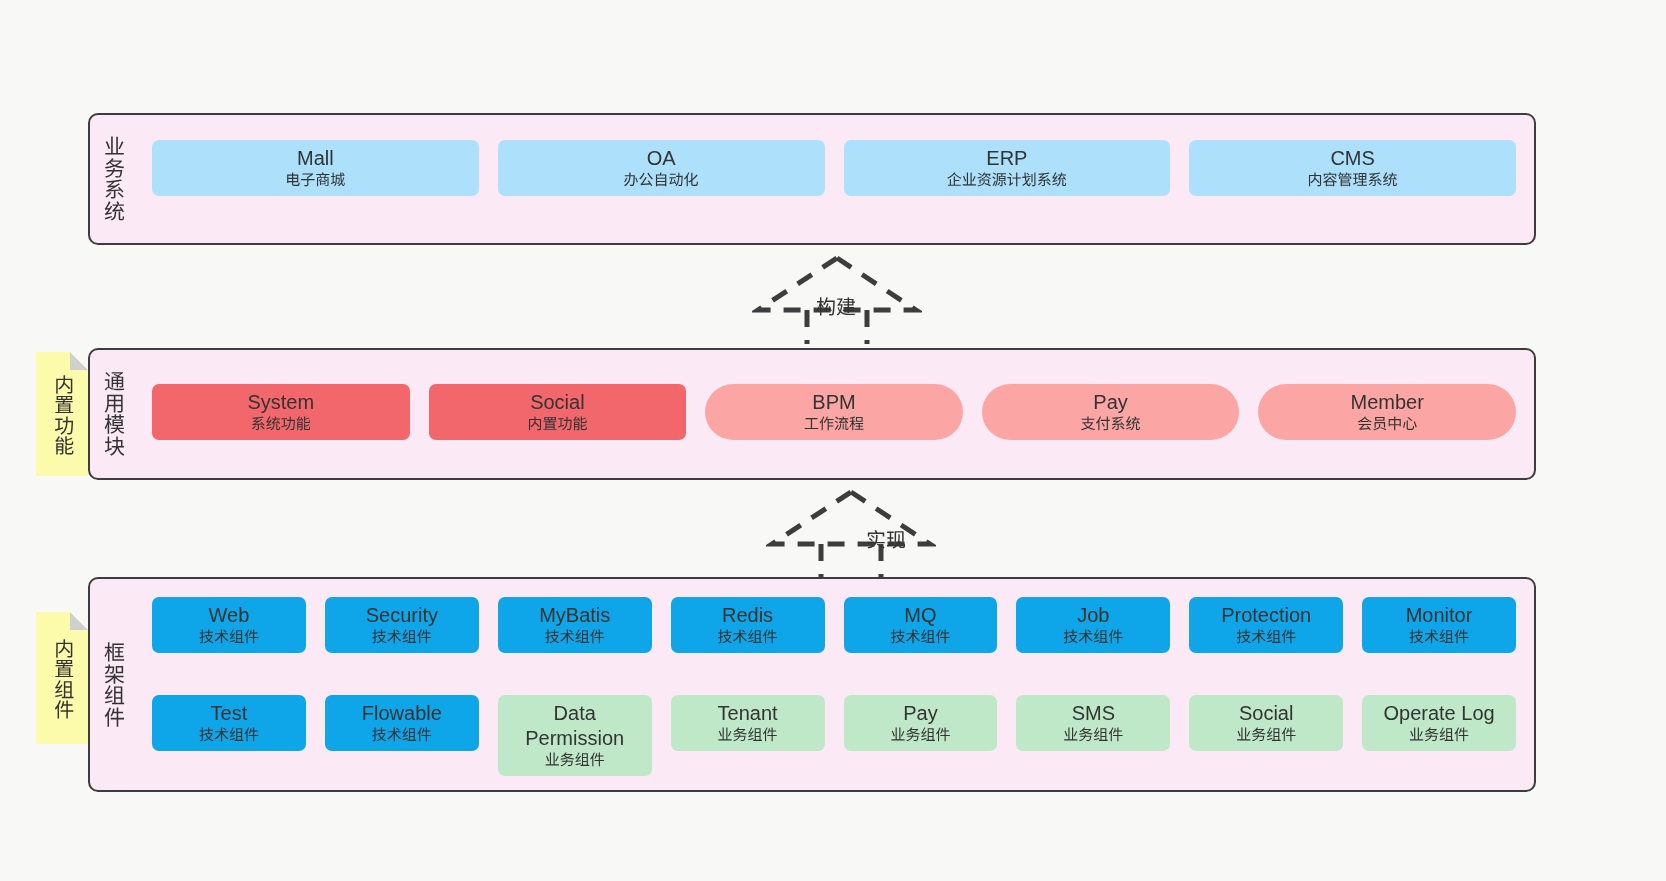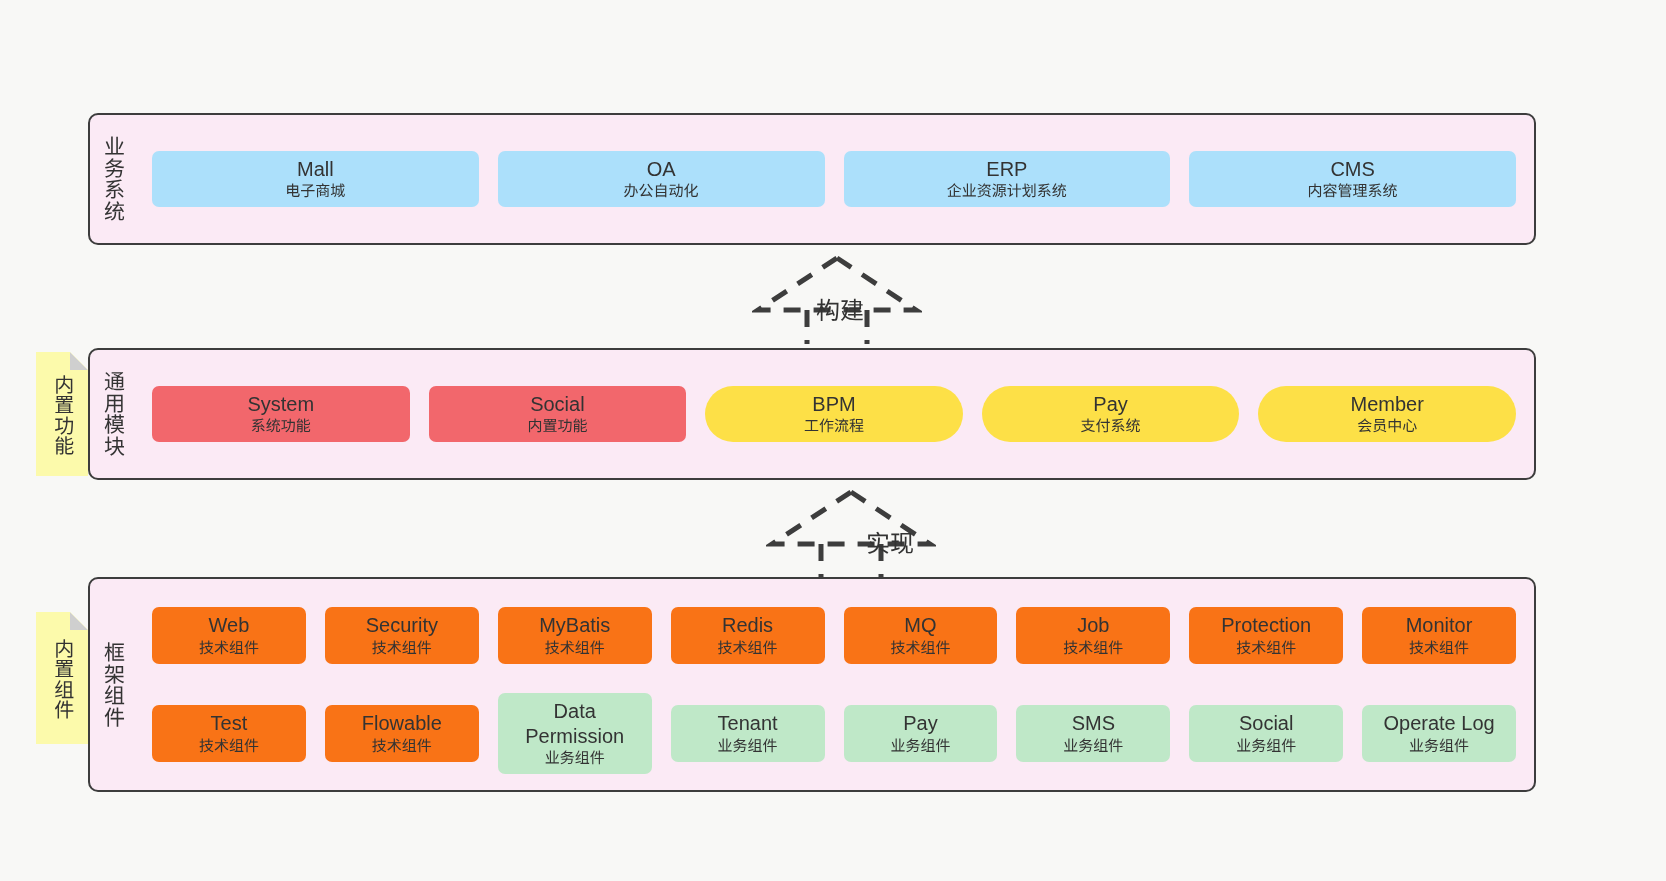--- a/index.html
+++ b/index.html
@@ -52,21 +52,21 @@
     display: flex;
     flex-direction: column;
     justify-content: center;
     gap: 16px;
     padding: 0 18px;
   }
 
   .cell-row {
     display: flex;
     gap: 19px;
-    align-items: center;
+    align-items: flex-start;
   }
 
   .cell {
     flex: 1 1 0;
     border-radius: 7px;
     display: flex;
     flex-direction: column;
     align-items: center;
     justify-content: center;
     text-align: center;
@@ -74,22 +74,22 @@
     padding: 6px 4px;
     line-height: 1.26;
   }
 
   .cell .en { font-size: 20px; }
   .cell .cn { font-size: 15px; }
 
   
   .c-blue        { background: #ace0fb; }
   .c-red         { background: #f2676c; }
-  .c-pink        { background: #fde047; border-radius: 31px; }
-  .c-green       { background: #f97316; }
+  .c-pink        { background: #fca5a5; border-radius: 31px; }
+  .c-green       { background: #0ea5e9; }
   .c-green-light { background: #bfe8c8; }
 
   
   #layer-business { left: 88px;  top: 113px; width: 1448px; height: 132px; }
   #layer-business .cell-row { height: 78px; }
 
   #layer-common   { left: 88px;  top: 348px; width: 1448px; height: 132px; }
   #layer-common .cell-row { height: 60px; }
 
   #layer-framework{ left: 88px;  top: 577px; width: 1448px; height: 215px; }
@@ -127,21 +127,21 @@
   #note-builtin-func { left: 36px; top: 352px; height: 124px; }
   #note-builtin-comp { left: 36px; top: 612px; height: 132px; }
 
   
   .arrow {
     position: absolute;
     pointer-events: none;
   }
   .arrow-label {
     position: absolute;
-    font-size: 24px;
+    font-size: 20px;
     color: #333333;
     background: transparent;
     white-space: nowrap;
   }
   #arrow-build  { left: 752px; top: 252px; width: 170px; height: 92px; }
   #arrow-build-label  { left: 816px; top: 291px; }
   #arrow-impl   { left: 766px; top: 486px; width: 170px; height: 92px; }
   #arrow-impl-label   { left: 830px; top: 524px; margin-left: 36px; }
 </style>
 </head>

